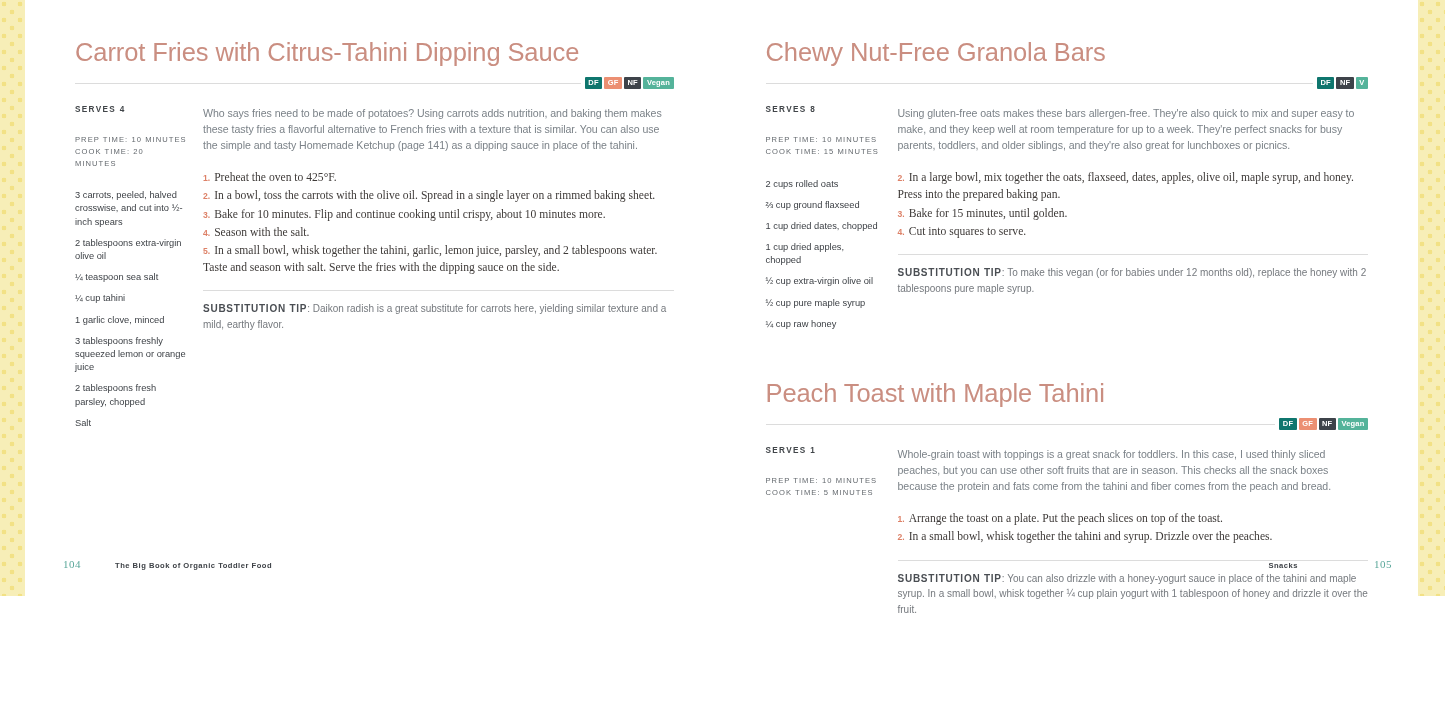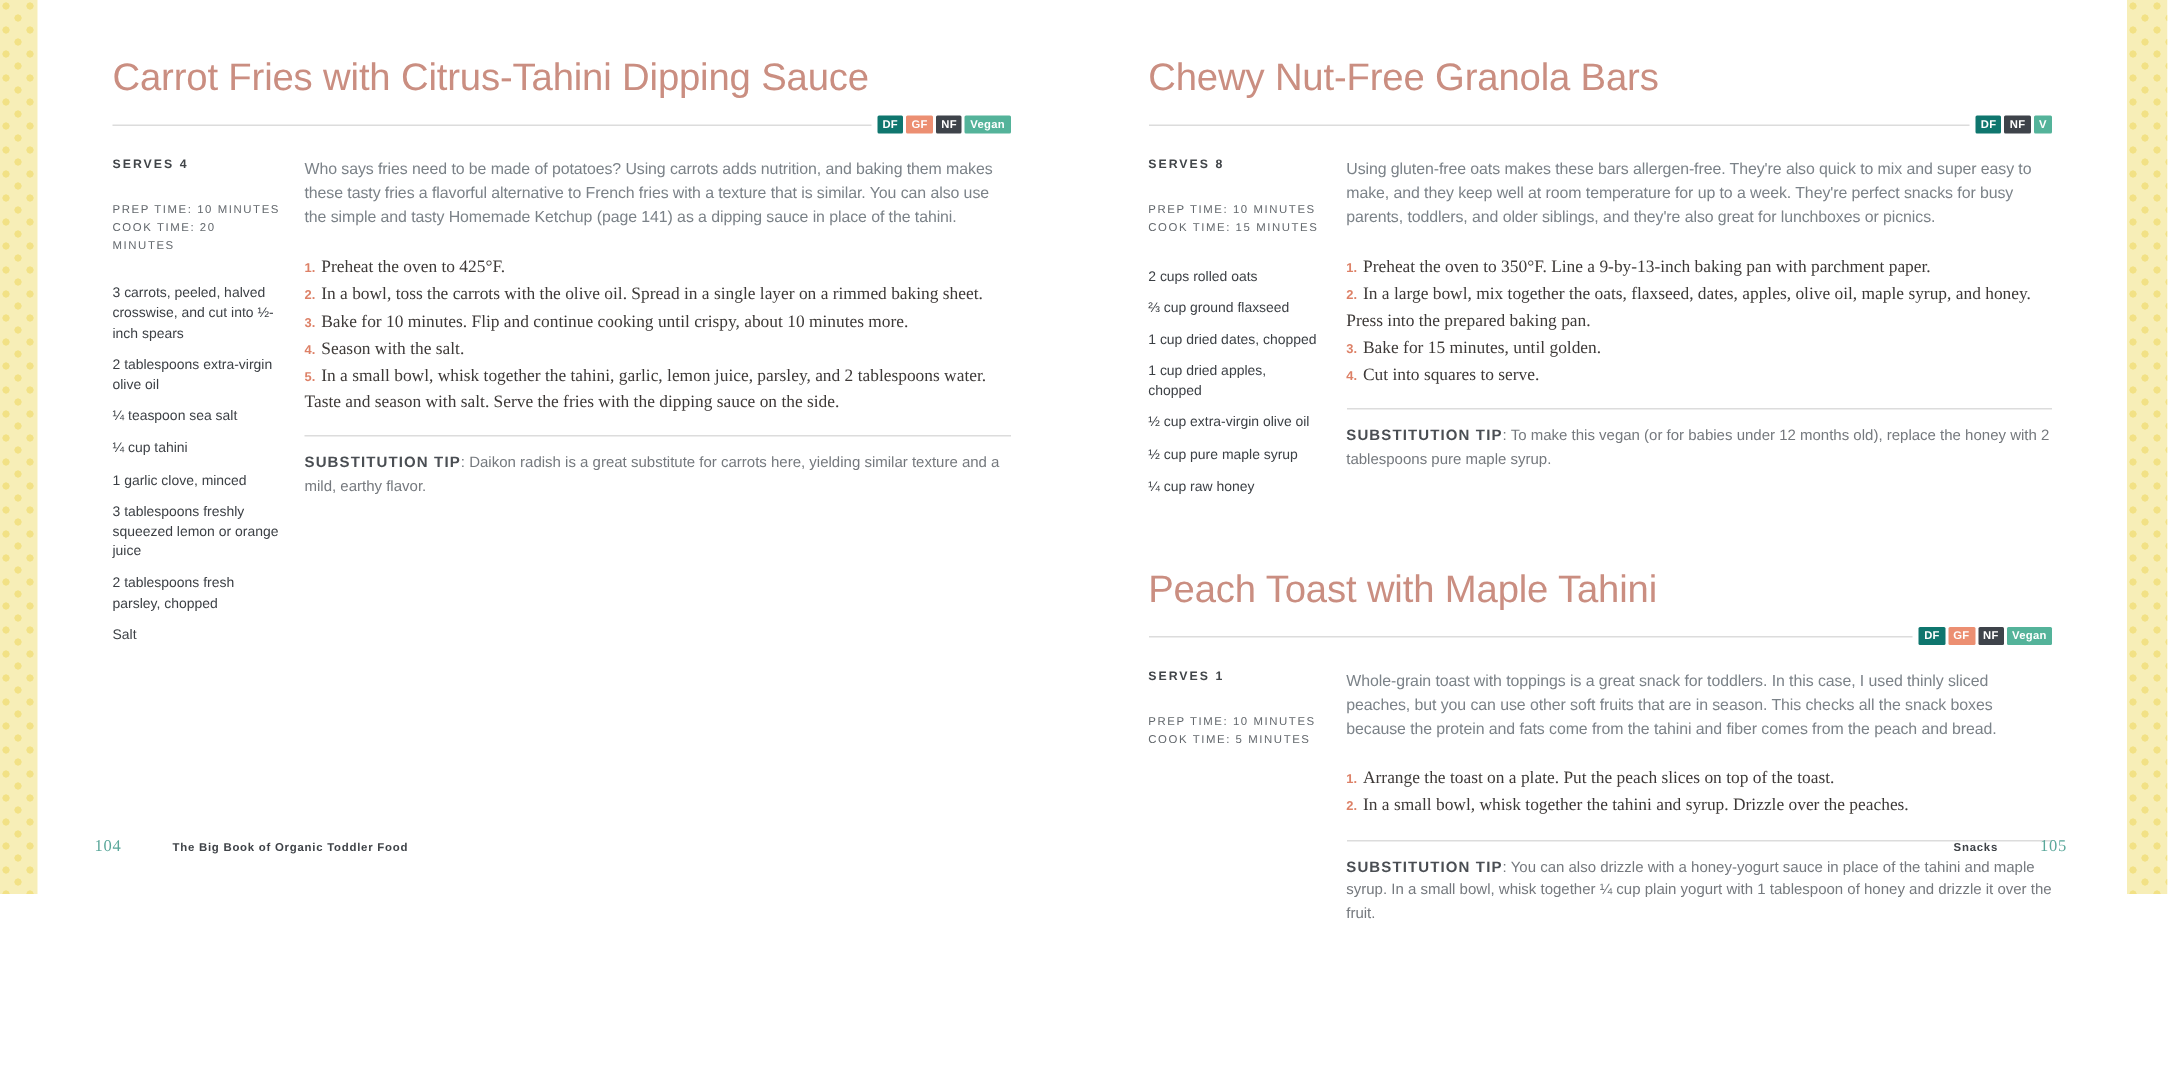--- a/index.html
+++ b/index.html
@@ -201,21 +201,21 @@
 
   
   .footer {
     position: absolute;
     bottom: 26px;
     display: flex;
     align-items: baseline;
     font-size: 8px;
   }
   .footer.left  { left: 38px; }
-  .footer.right { right: 40px; }
+  .footer.right { right: 26px; gap: 48px; }
   .folio {
     font-family: "Liberation Serif", serif;
     font-size: 11px;
     color: #5aa79a;
     letter-spacing: .5px;
   }
   .book-title, .section-title {
     font-size: 7.6px;
     font-weight: 700;
     letter-spacing: .5px;
@@ -320,21 +320,20 @@
               <li>½ cup extra-virgin olive oil</li>
               <li>½ cup pure maple syrup</li>
               <li>¼ cup raw honey</li>
             </ul>
           </div>
 
           <div class="col-right">
             <p class="intro">Using gluten-free oats makes these bars allergen-free. They're also quick to mix and super easy to make, and they keep well at room temperature for up to a week. They're perfect snacks for busy parents, toddlers, and older siblings, and they're also great for lunchboxes or picnics.</p>
 
             <div class="steps">
-              <p class="step"><span class="num">1.</span><span>Preheat the oven to 350°F. Line a 9-by-13-inch baking pan with parchment paper.</span></p>
               <p class="step"><span class="num">2.</span><span>In a large bowl, mix together the oats, flaxseed, dates, apples, olive oil, maple syrup, and honey. Press into the prepared baking pan.</span></p>
               <p class="step"><span class="num">3.</span><span>Bake for 15 minutes, until golden.</span></p>
               <p class="step"><span class="num">4.</span><span>Cut into squares to serve.</span></p>
             </div>
 
             <div class="tip-rule"></div>
             <p class="tip"><span class="tip-label">SUBSTITUTION TIP</span><span>: </span><span>To make this vegan (or for babies under 12 months old), replace the honey with 2 tablespoons pure maple syrup.</span></p>
           </div>
         </div>
       </div>

